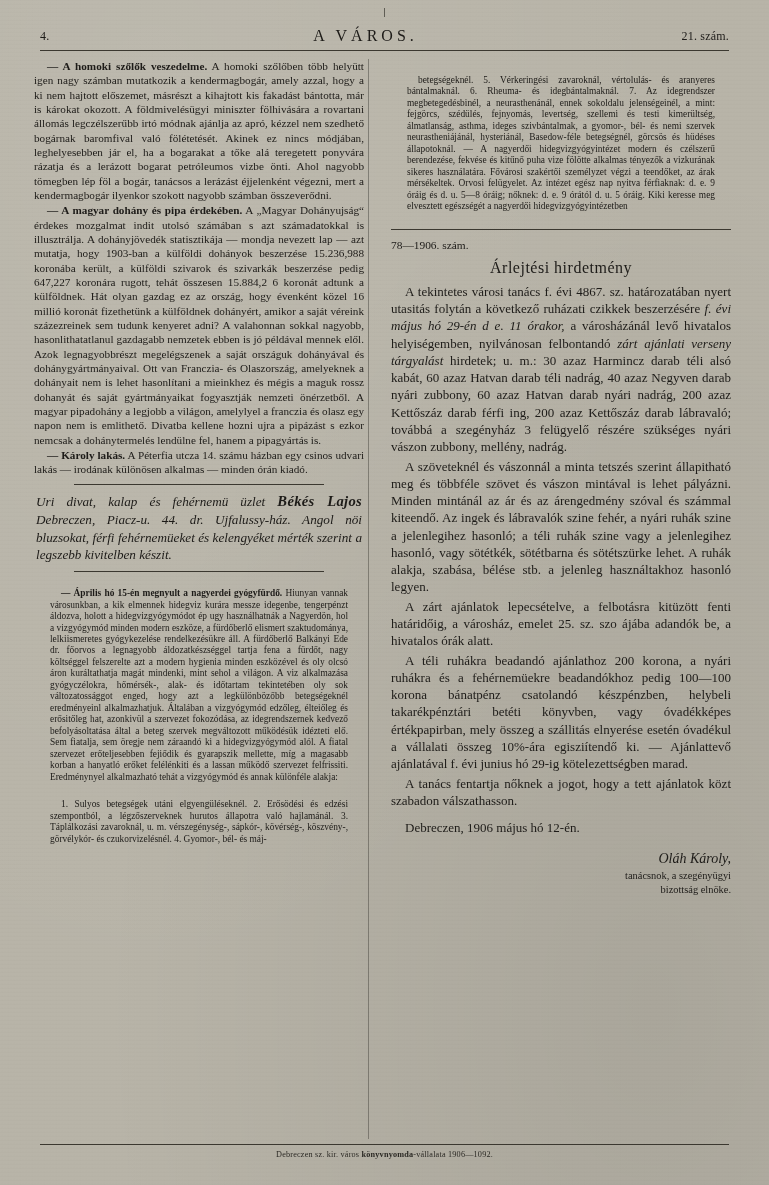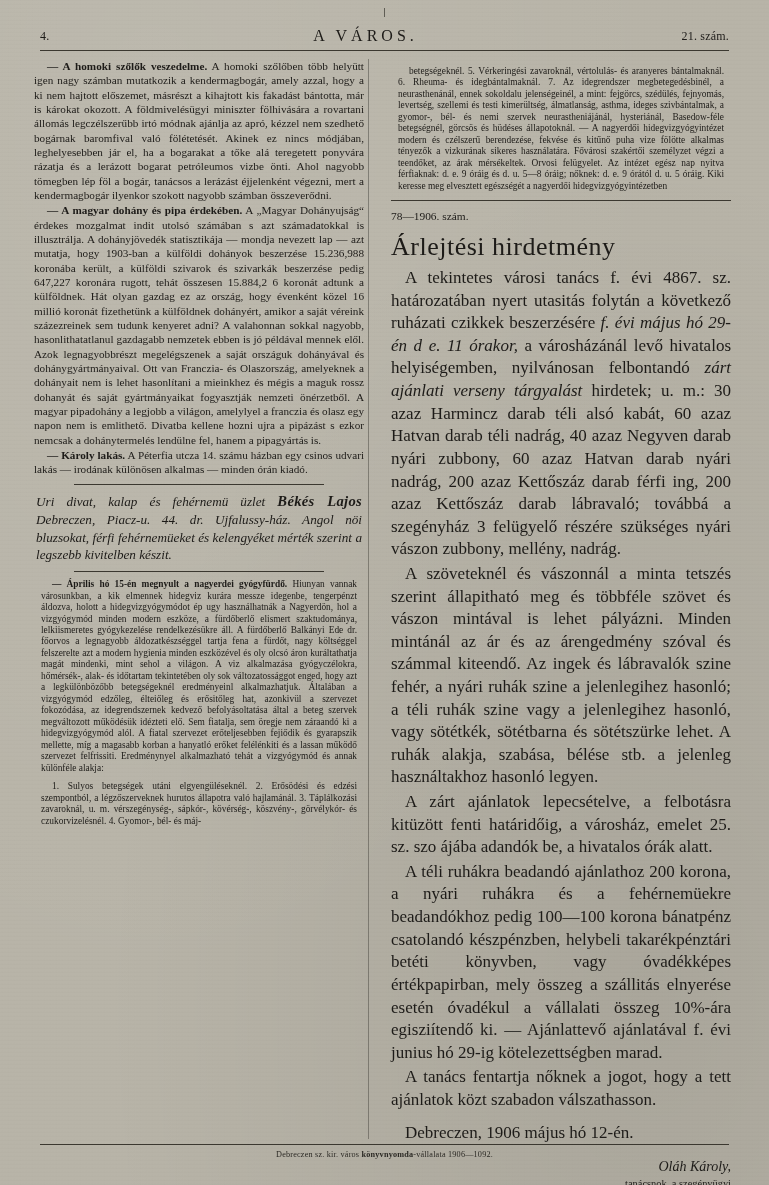--- a/index.html
+++ b/index.html
@@ -79,43 +79,43 @@
     margin:6px 2px 6px 2px;
     text-indent:0;
   }
   .ad .big{font-size:14.6px;font-weight:bold;font-style:italic;letter-spacing:.3px;}
 
   .smalltext{
     font-size:9.4px;
     line-height:1.22;
     text-align:justify;
   }
-  .smalltext p{text-indent:11px;margin:7px;}
+  .smalltext p{text-indent:11px;margin:16px;}
 
   
   .notice-num{
     font-size:11.4px;margin:2px 0 6px 0;text-indent:0;
   }
   .hirdetmeny-title{
-    text-align:left;
-    font-size:26px;
+    text-align:center;
+    font-size:16px;
     letter-spacing:.5px;
     margin:4px 0 4px 0;
     font-weight:normal;
     font-family:"Liberation Serif", serif;
   }
   .hirdetmeny-sub{
     text-align:center;
     font-style:italic;
     font-size:13.4px;
     line-height:1.4;
     margin:0 0 10px 0;
   }
   .body-serif{
-    font-size:17px;line-height:1.33;text-align:justify;
+    font-size:13px;line-height:1.33;text-align:justify;
   }
   .body-serif p{text-indent:14px;margin:0 0 2px 0;}
   .it{font-style:italic;}
 
   .signoff{
     margin-top:14px;text-align:right;font-size:11.5px;line-height:1.35;
   }
   .signoff .name{font-size:14px;font-style:italic;}
   .signoff .role{font-size:10.4px;}
 

